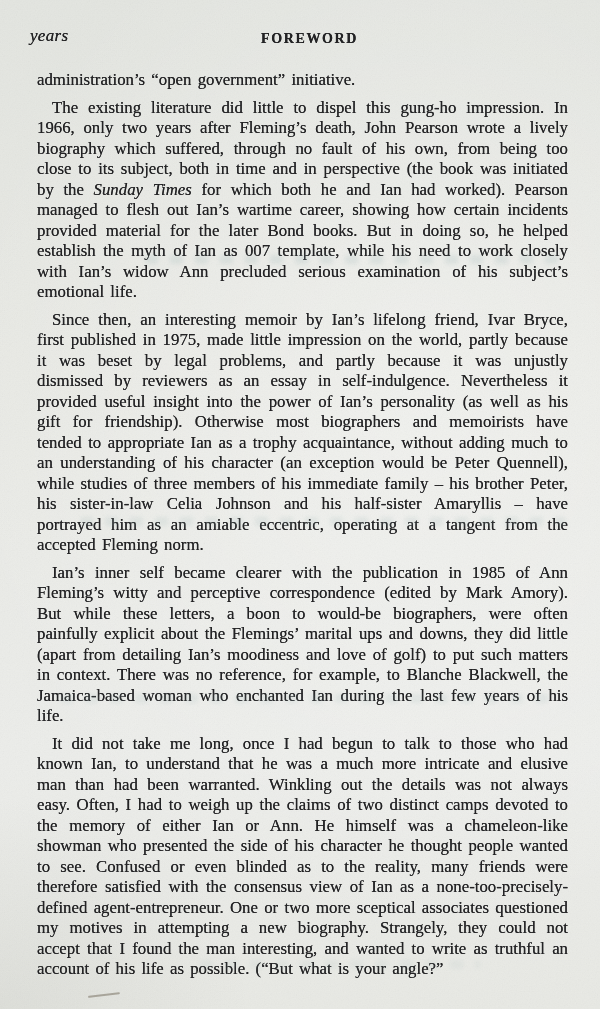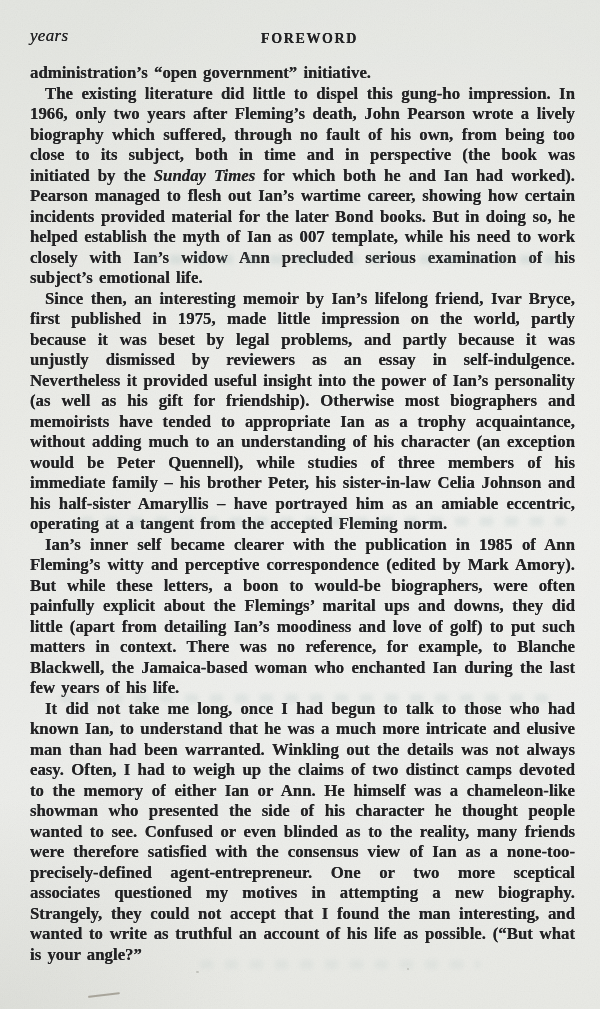--- a/index.html
+++ b/index.html
@@ -47,23 +47,22 @@
     left: 30px;
     right: 25px;
     top: 63px;
     font-size: 16.8px;
     line-height: 20.5px;
     text-align: justify;
     word-spacing: 0.12em;
     text-shadow: 0 0 0.45px rgba(20,20,22,0.85);
   }
   .para {
-    margin: 0;
+    margin: 7px;
     padding: 0;
-    font-weight: bold;
   }
   .para.indent { text-indent: 15px; }
   .para em { font-style: italic; }
 
   
   .smudge {
     position: absolute;
     height: 9px;
     border-radius: 4px;
     background: repeating-linear-gradient(90deg,

